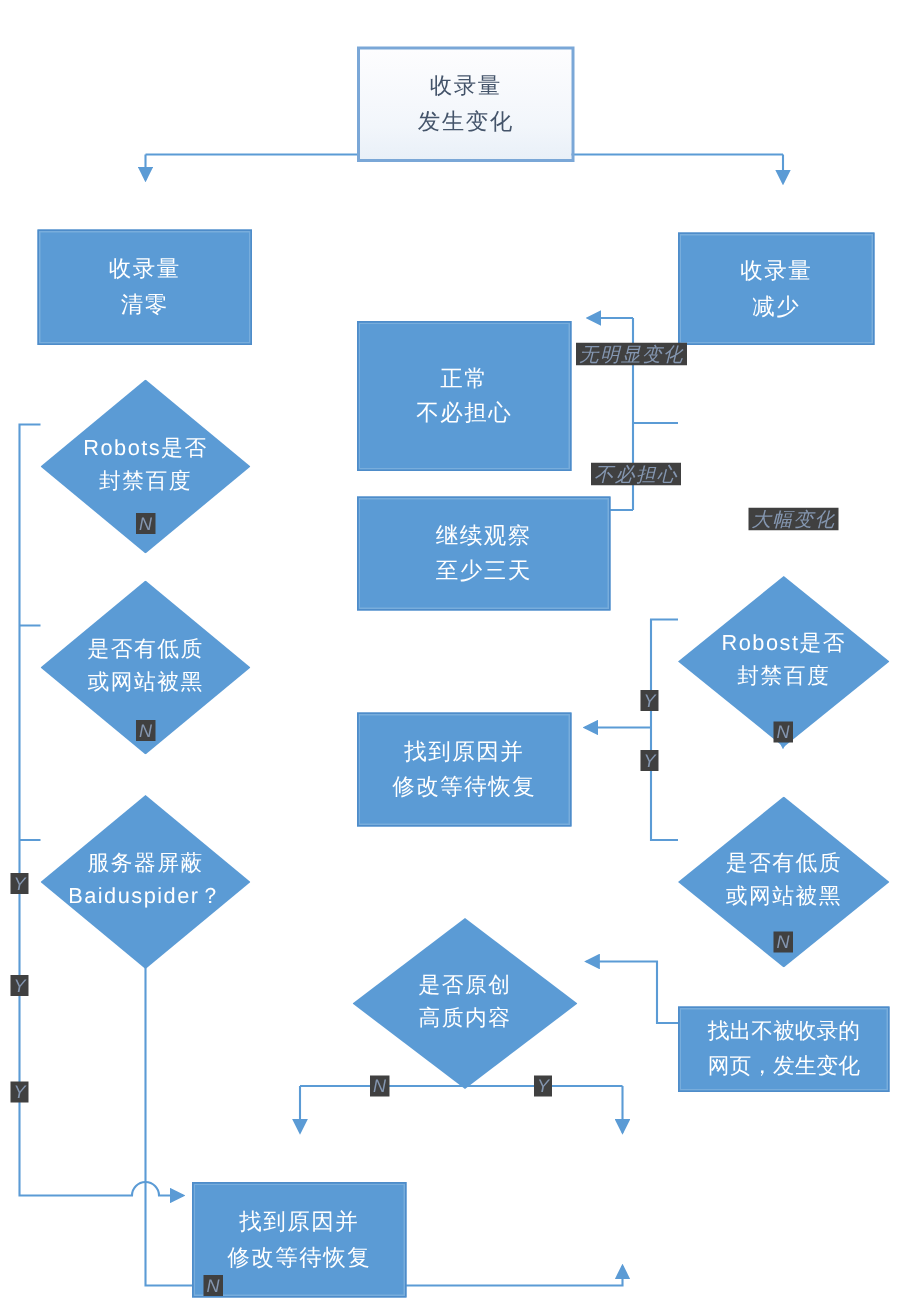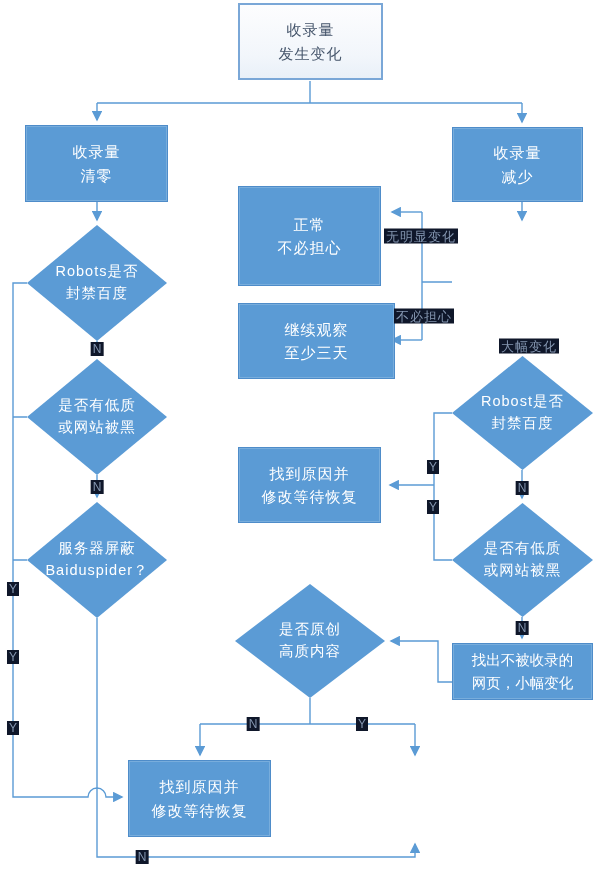--- a/index.html
+++ b/index.html
@@ -8,41 +8,42 @@
     background:#ffffff;
     font-family:"Liberation Sans", sans-serif;
   }
   #canvas{position:absolute;inset:0;width:600px;height:877px;}
   svg.connectors{position:absolute;left:0;top:0;z-index:1;}
   .node{
     position:absolute;z-index:2;
     display:flex;flex-direction:column;align-items:center;justify-content:center;
     text-align:center;color:#ffffff;font-size:15px;line-height:1.55;
     letter-spacing:1px;
+    margin-top:28px;
   }
   .node.box{
     background:#5B9BD5;
     border:1px solid #4e8cc9;
     box-shadow:inset 0 0 0 1px rgba(255,255,255,0.18);
     box-sizing:border-box;
   }
   .node.diamond{
     background:#5B9BD5;
     clip-path:polygon(50% 0, 100% 50%, 50% 100%, 0 50%);
     font-size:14.5px;line-height:1.5;
   }
   .node.start{
     background:linear-gradient(180deg,#fdfdfe 0%,#f2f6fb 70%,#e9f0f8 100%);
     border:2px solid #7aa7d7;
     color:#44546A;box-sizing:border-box;
   }
   .edge-label{
     position:absolute;z-index:3;transform:translate(-50%,-50%);
-    color:#8496B0;font-size:13px;line-height:1;background:#0f172a;
-    padding:1px 2px;white-space:nowrap;letter-spacing:1px;
+    color:#8496B0;font-size:13px;line-height:1;background:#404040;
+    padding:1px 2px;white-space:nowrap;letter-spacing:1px;font-style:italic;
   }
   .edge-label.yn{font-size:12px;letter-spacing:0;}
 </style>
 </head>
 <body>
 
 <div id="canvas">
 
   <svg class="connectors" width="600" height="877" viewBox="0 0 600 877">
     <defs>
@@ -104,21 +105,21 @@
   <div class="node diamond" style="left:27px;top:502px;width:140px;height:116px">
     <span>服务器屏蔽</span>
     <span>Baiduspider？</span>
   </div>
 
   <div class="node box" style="left:238px;top:186px;width:143px;height:100px">
     <span>正常</span>
     <span>不必担心</span>
   </div>
 
-  <div class="node box" style="left:238px;top:303px;width:157px;height:76px">
+  <div class="node box" style="left:238px;top:303px;width:169px;height:76px">
     <span>继续观察</span>
     <span>至少三天</span>
   </div>
 
 
   <div class="node diamond" style="left:452px;top:356px;width:141px;height:114px">
     <span>Robost是否</span>
     <span>封禁百度</span>
   </div>
 
@@ -127,21 +128,21 @@
     <span>修改等待恢复</span>
   </div>
 
   <div class="node diamond" style="left:452px;top:503px;width:141px;height:114px">
     <span>是否有低质</span>
     <span>或网站被黑</span>
   </div>
 
   <div class="node box" style="left:452px;top:643px;width:141px;height:57px;font-size:14.5px;letter-spacing:0">
     <span>找出不被收录的</span>
-    <span>网页，小幅变化</span>
+    <span>网页，发生变化</span>
   </div>
 
   <div class="node diamond" style="left:235px;top:584px;width:150px;height:114px">
     <span>是否原创</span>
     <span>高质内容</span>
   </div>
 
   <div class="node box" style="left:128px;top:760px;width:143px;height:77px">
     <span>找到原因并</span>
     <span>修改等待恢复</span>

